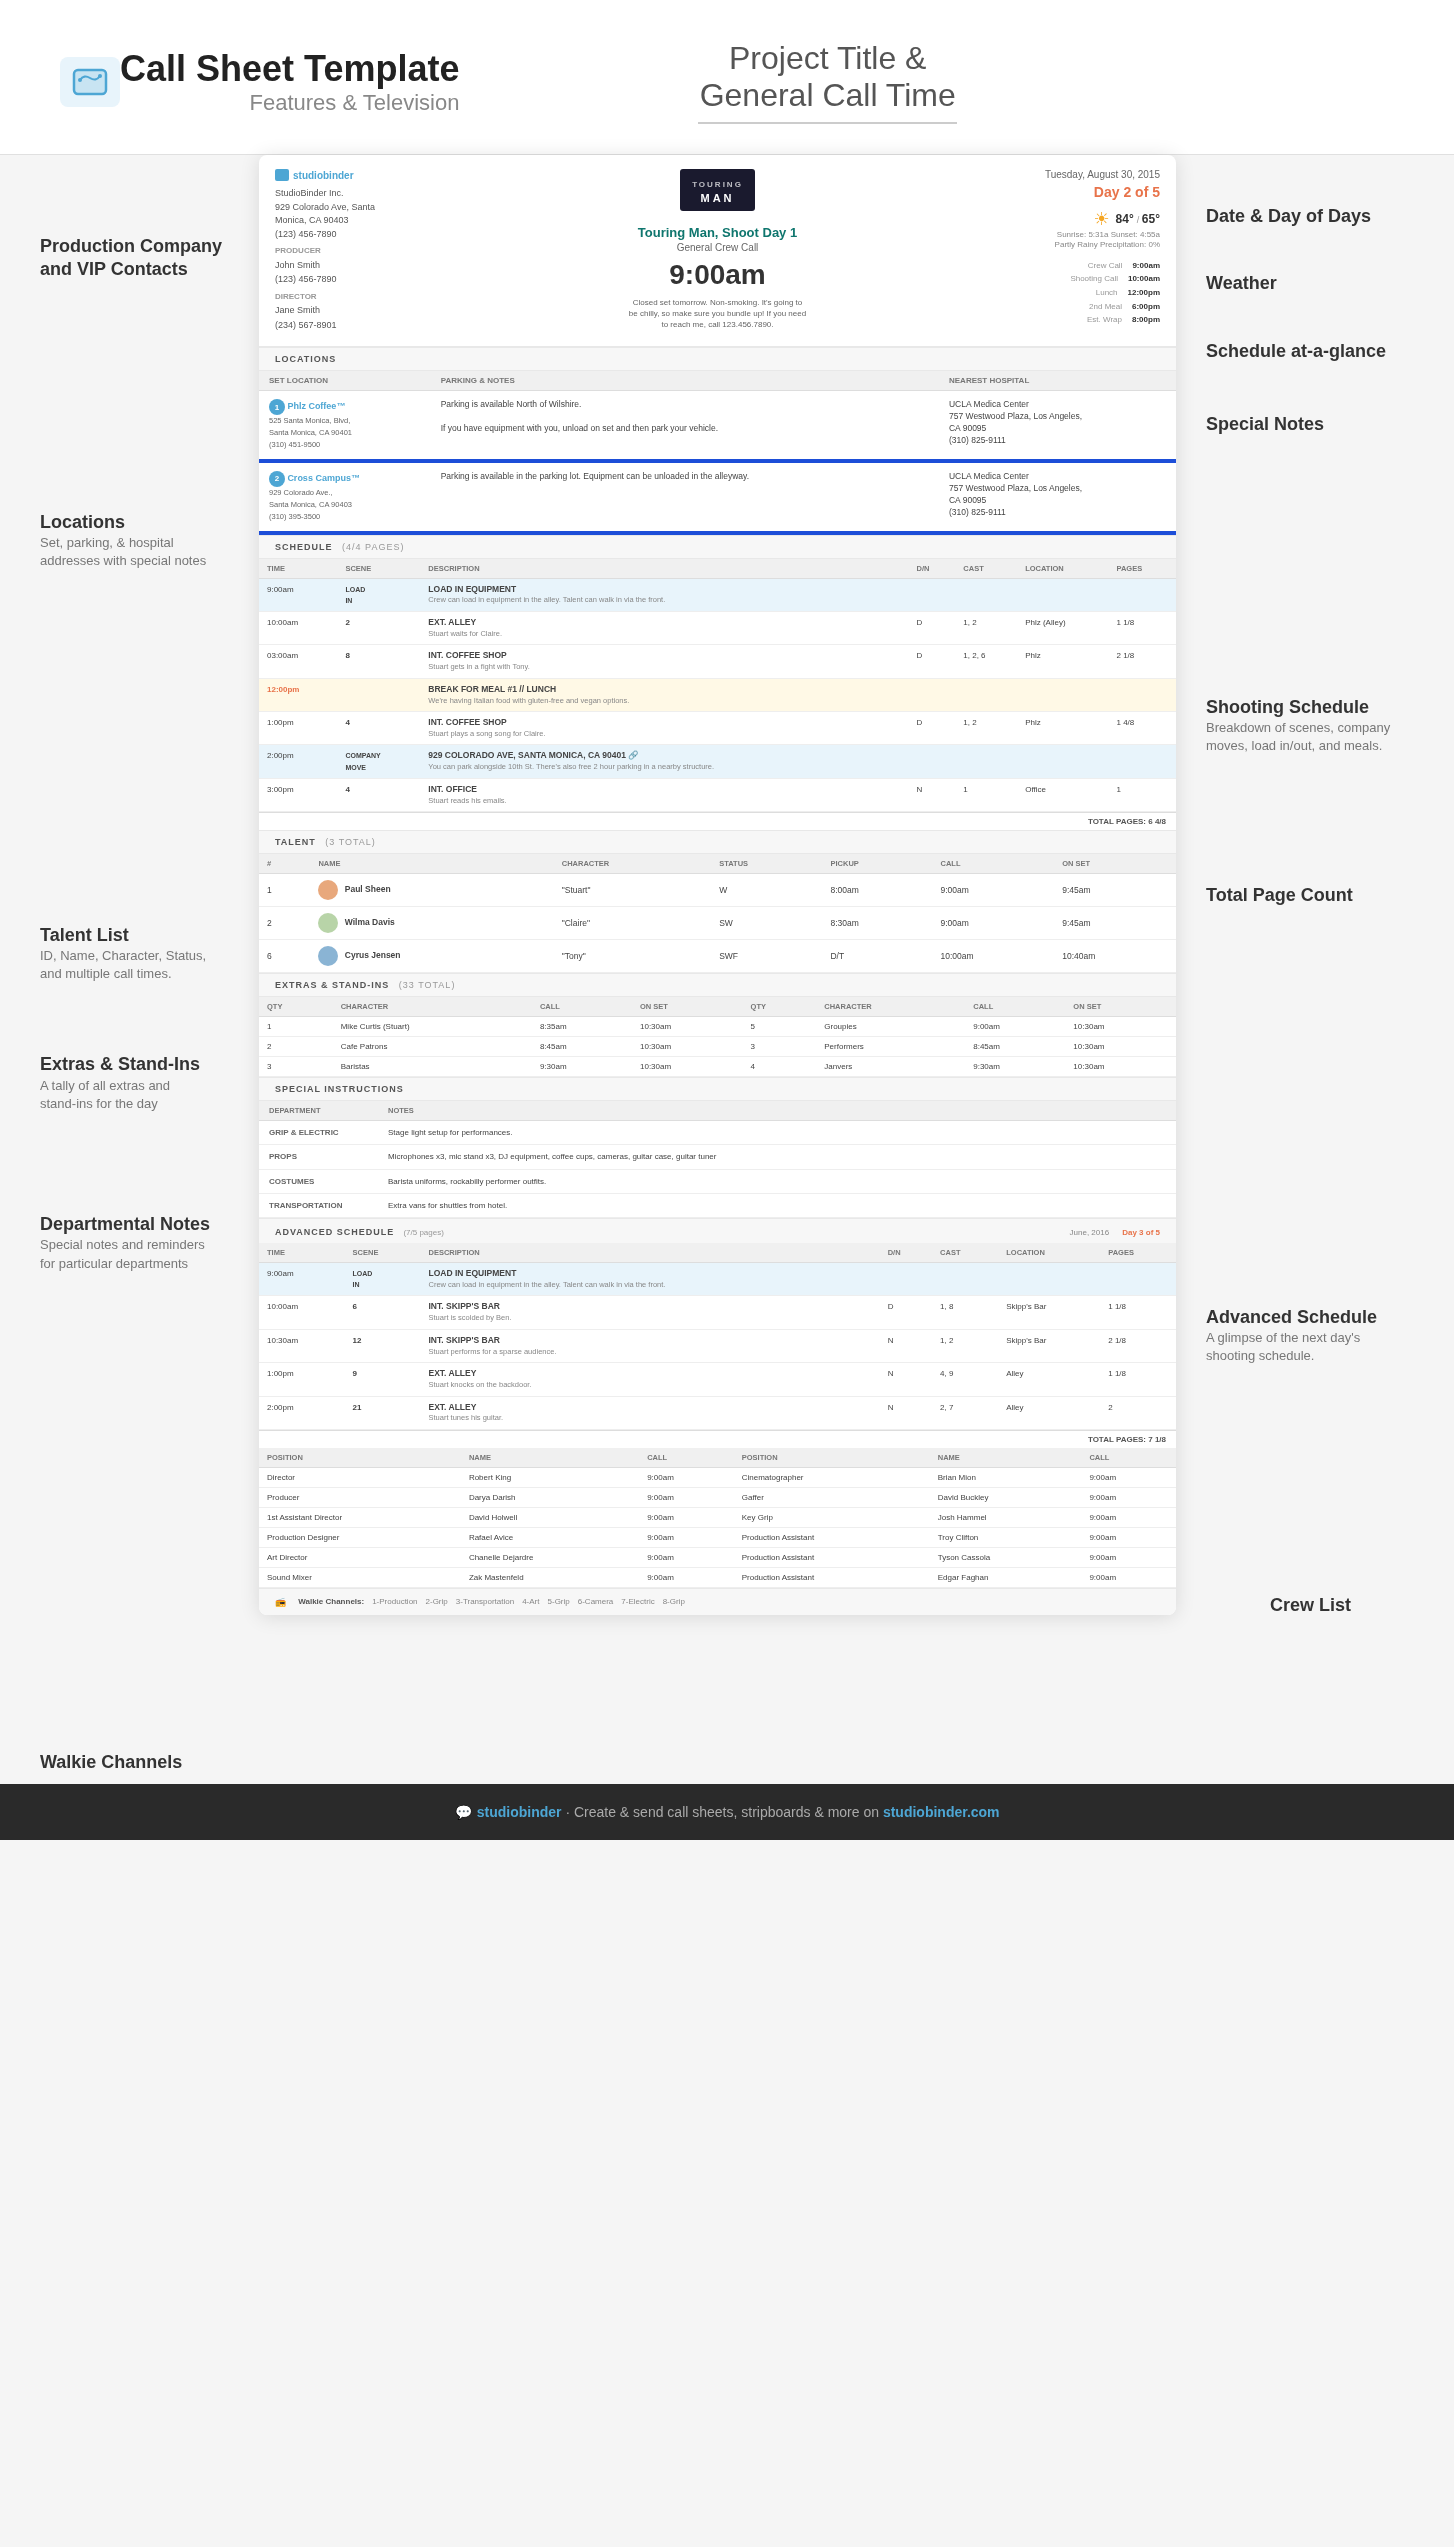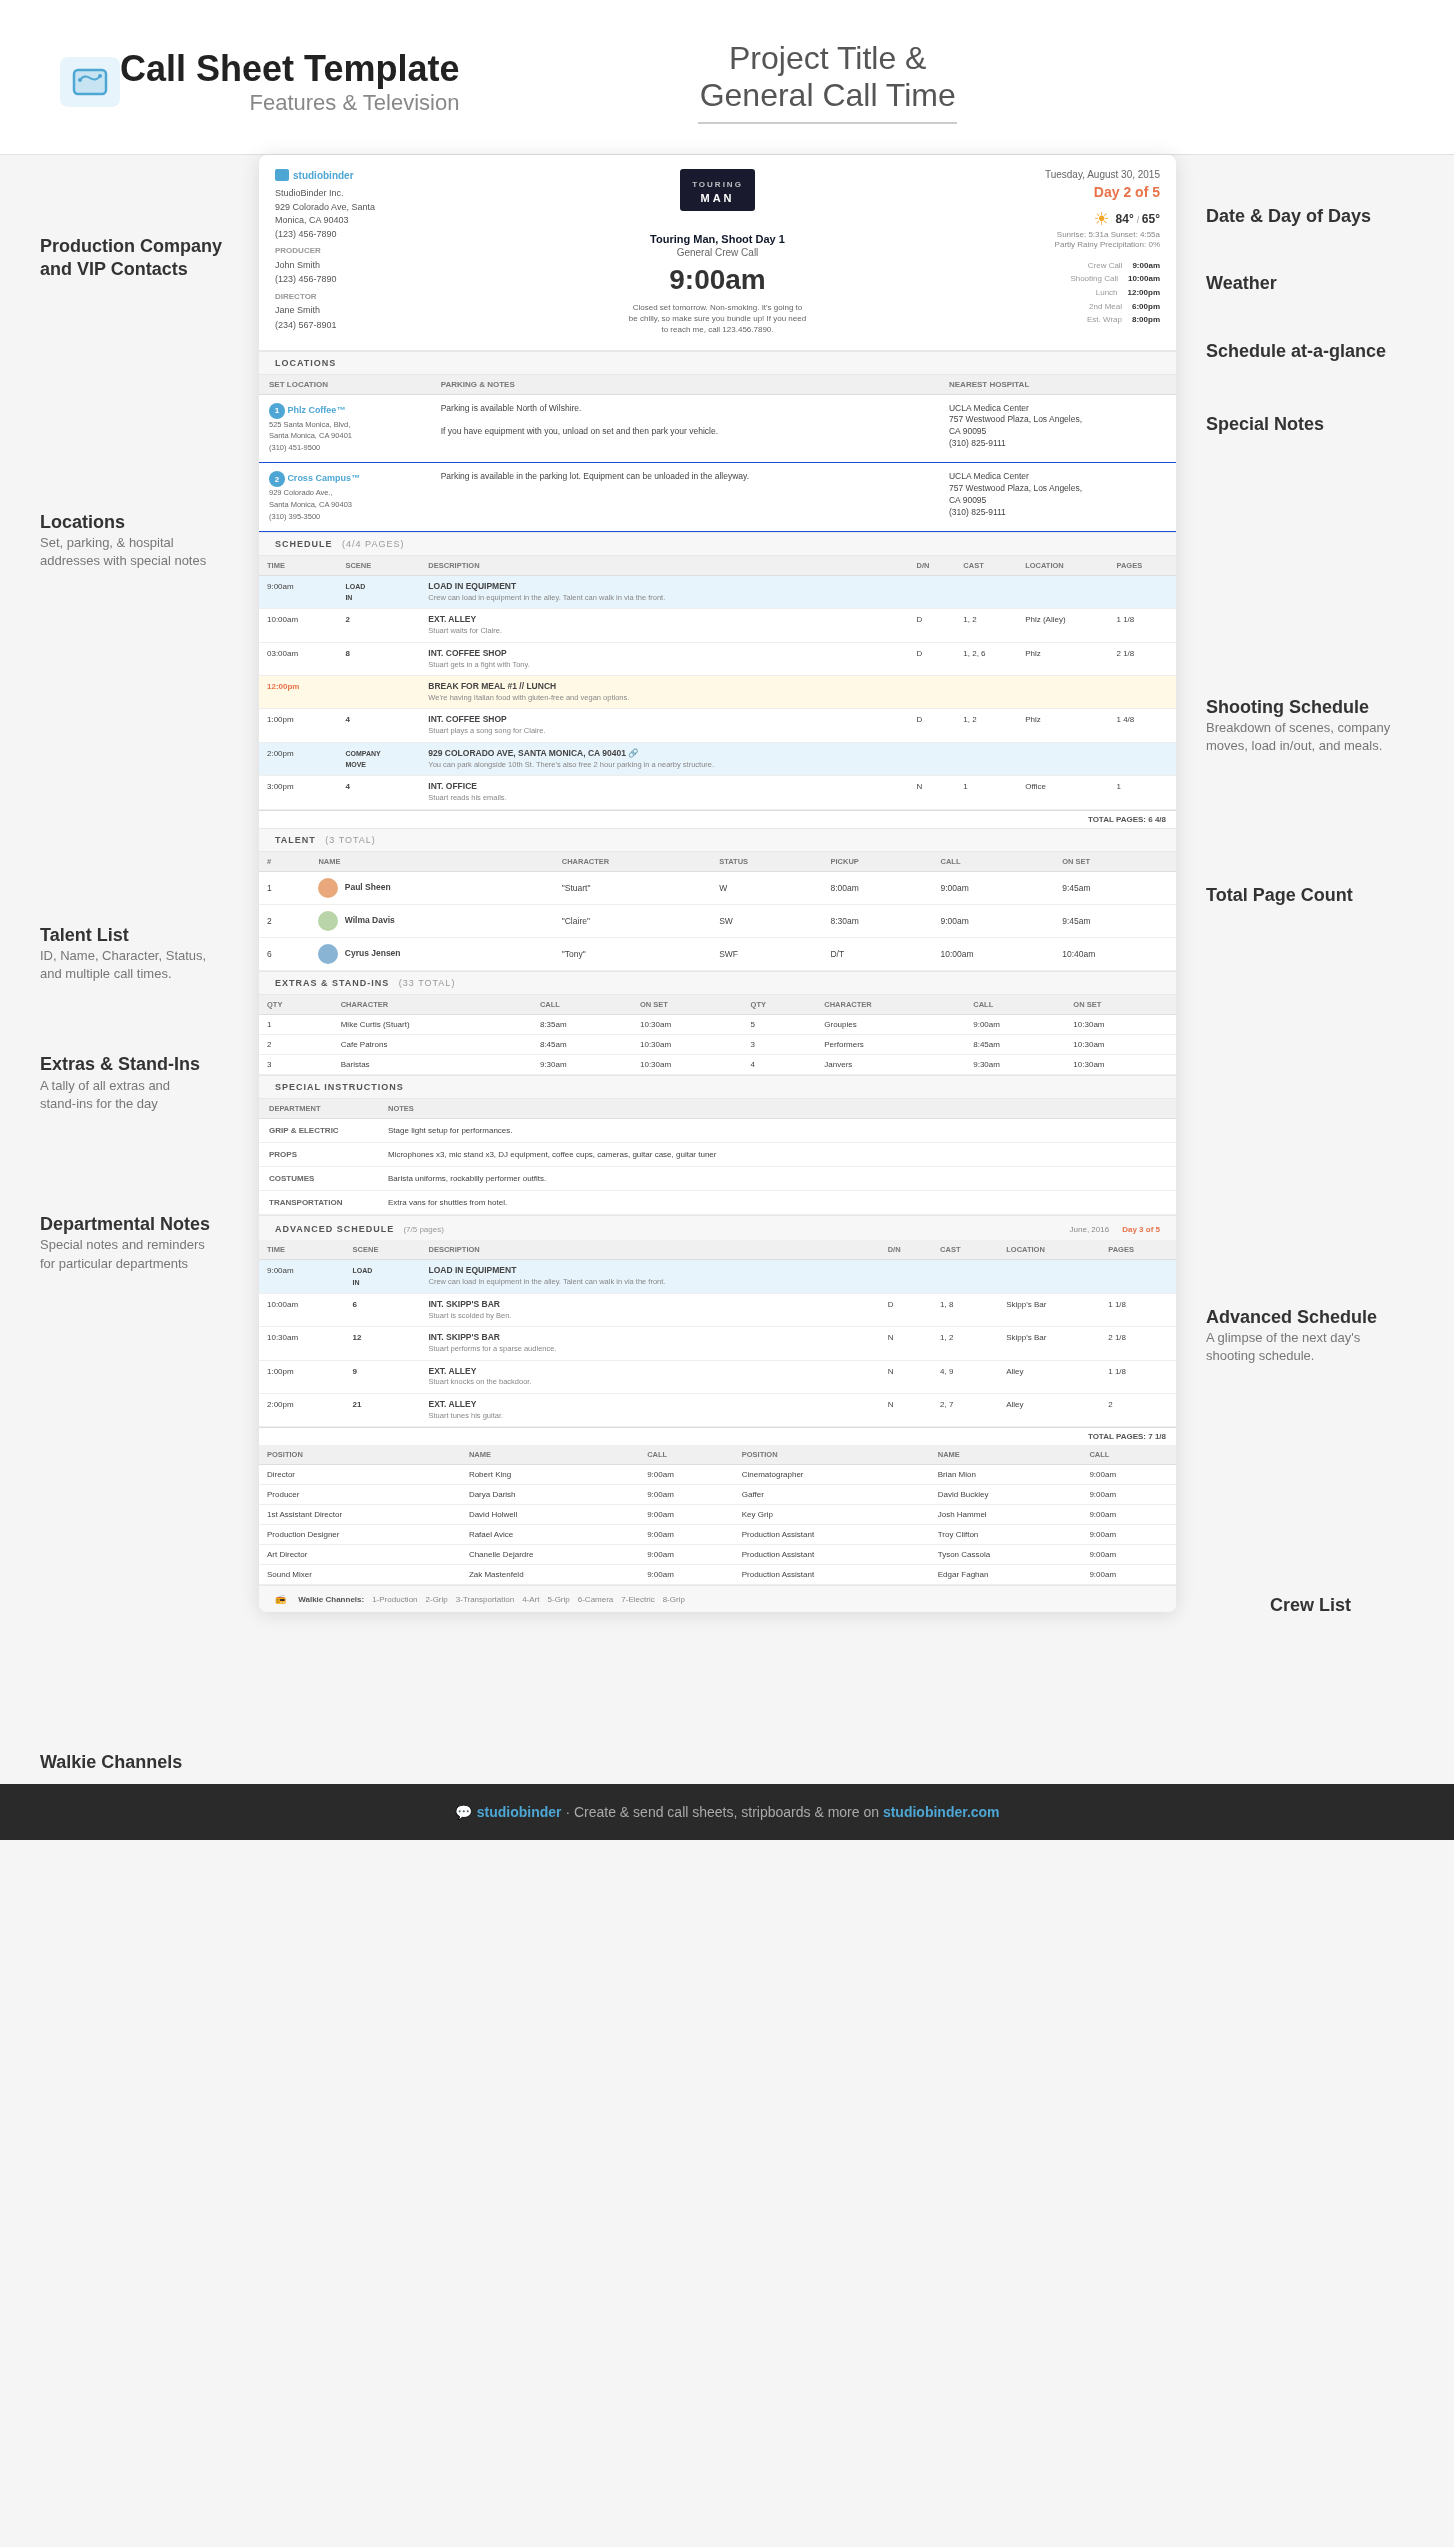--- a/index.html
+++ b/index.html
@@ -91,21 +91,21 @@
       background: #1a1a2e;
       color: #fff;
       font-size: 13px;
       font-weight: 700;
       padding: 6px 12px;
       border-radius: 3px;
       display: inline-block;
       margin-bottom: 6px;
       letter-spacing: 1px;
     }
-    .cs-show-title { font-size: 11px; font-weight: 600; color: #0f172a; margin-top: 16px; }
+    .cs-show-title { font-size: 13px; font-weight: 600; color: #0f766e; margin-top: 8px; }
     .cs-shoot-day { font-size: 10px; color: #666; margin-top: 2px; }
     .cs-general-call { font-size: 28px; font-weight: 700; color: #333; margin-top: 6px; }
     .cs-notes { font-size: 8px; color: #666; margin-top: 6px; line-height: 1.4; max-width: 179px; margin-left: auto; margin-right: auto; }
 
     .cs-date { font-size: 10px; color: #666; margin-bottom: 4px; }
     .cs-day-badge {
       font-size: 14px;
       font-weight: 700;
       color: #e8734a;
     }
@@ -150,21 +150,21 @@
       text-align: left;
       font-size: 8px;
       font-weight: 700;
       text-transform: uppercase;
       color: #777;
       border-bottom: 1px solid #ddd;
     }
     .locations-table td {
       padding: 8px 10px;
       vertical-align: top;
-      border-bottom: 1px solid #1d4ed8;
+      border-bottom: 4px solid #1d4ed8;
       font-size: 8.5px;
       color: #444;
       line-height: 1.4;
     }
     .loc-num {
       background: #4da6d4;
       color: #fff;
       border-radius: 50%;
       width: 16px;
       height: 16px;

